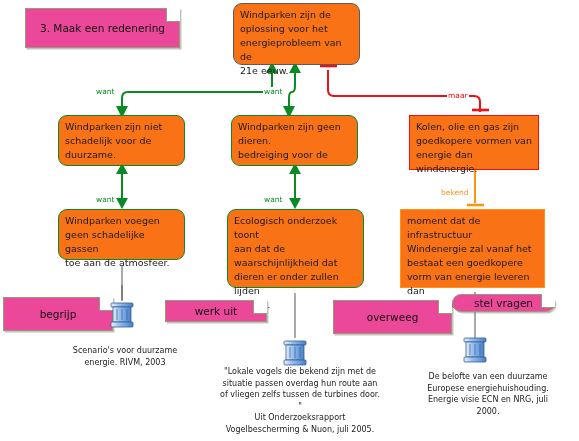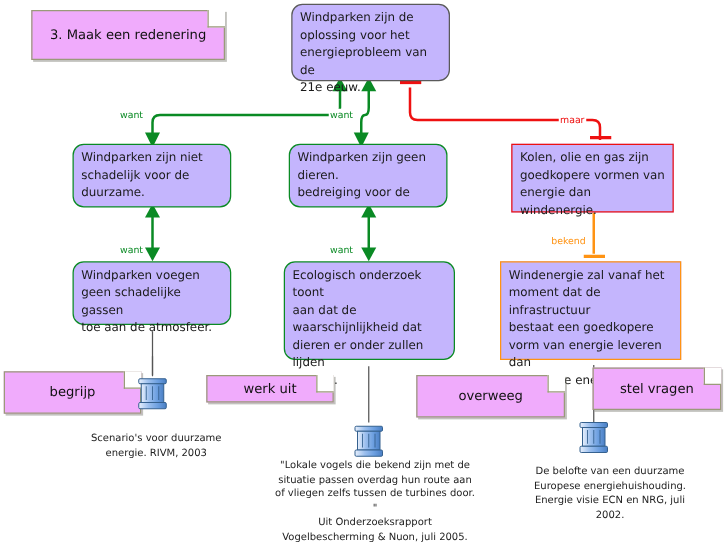--- a/index.html
+++ b/index.html
@@ -9,21 +9,21 @@
     font-family:"DejaVu Sans","Liberation Sans",sans-serif;
     -webkit-font-smoothing:antialiased;
   }
   #canvas{position:absolute;left:0;top:0;width:579px;height:441px;}
 
   
   #wires{position:absolute;left:0;top:0;width:579px;height:441px;pointer-events:none;}
 
   
   .node{
-    position:absolute;box-sizing:border-box;background:#c4b5fd;
+    position:absolute;box-sizing:border-box;background:#f97316;
     font-size:9.5px;line-height:14px;color:#1a1a1a;
     padding:4px 5px 3px 6px;
   }
   .node.green{border:1.6px solid #0a8a24;border-radius:9px;}
   .node.gray {border:1.2px solid #5a5a5a;border-radius:9px;}
   .node.red  {border:1.8px solid #ee1111;border-radius:0;}
   .node.orange{border:1.8px solid #ff9313;border-radius:0;}
   .node span{display:block;}
 
   
@@ -31,21 +31,21 @@
     position:absolute;font-size:7.5px;line-height:9px;
     font-family:"DejaVu Sans","Liberation Sans",sans-serif;
     background:#ffffff;padding:0 1px;white-space:nowrap;
   }
   .wlabel.green {color:#0a8a24;}
   .wlabel.red   {color:#ee1111;}
   .wlabel.orange{color:#ff9313;}
 
   
   .sticky{
-    position:absolute;box-sizing:border-box;background:#f0abfc;
+    position:absolute;box-sizing:border-box;background:#ec4899;
     border:1px solid #9a9a7a;
     font-family:"DejaVu Sans","Liberation Sans",sans-serif;
     font-size:10.5px;color:#111;
     display:flex;align-items:center;justify-content:center;
     box-shadow:1.5px 1.5px 0 rgba(120,120,110,.45);
   }
   .sticky .fold{
     position:absolute;right:-1px;top:-1px;width:13px;height:13px;
     background:#ffffff;border-left:1px solid #9a9a7a;border-bottom:1px solid #9a9a7a;
   }
@@ -161,22 +161,22 @@
 
   <div class="node green" style="left:227px;top:209px;width:137px;height:79px;">
     <span>Ecologisch onderzoek toont</span>
     <span>aan dat de</span>
     <span>waarschijnlijkheid dat</span>
     <span>dieren er onder zullen lijden</span>
     <span>klein is.</span>
   </div>
 
   <div class="node orange" style="left:400px;top:209px;width:145px;height:79px;">
+    <span>moment dat de infrastructuur</span>
     <span>Windenergie zal  vanaf het</span>
-    <span>moment dat de infrastructuur</span>
     <span>bestaat een goedkopere</span>
     <span>vorm van energie leveren dan</span>
     <span>de huidige energiebronnen.</span>
   </div>
 
   <div class="sticky" style="left:25px;top:8px;width:155px;height:40px;">
     <div class="foldtri"></div>
     <div class="fold"></div>
     <span class="txt">3. Maak een redenering</span>
   </div>
@@ -192,21 +192,21 @@
     <div class="fold"></div>
     <span class="txt">werk uit</span>
   </div>
 
   <div class="sticky" style="left:333px;top:300px;width:119px;height:34px;">
     <div class="foldtri"></div>
     <div class="fold"></div>
     <span class="txt">overweeg</span>
   </div>
 
-  <div class="sticky" style="left:474px;top:294px;width:103px;height:34px;">
+  <div class="sticky" style="left:452px;top:294px;width:103px;height:18px;border-radius:15px;">
     <div class="foldtri"></div>
     <div class="fold"></div>
     <span class="txt">stel vragen</span>
   </div>
 
   <svg class="pillar" style="left:109px;top:300px;" viewBox="0 0 26 30">
     <defs>
       <linearGradient id="pg" x1="0" y1="0" x2="1" y2="0">
         <stop offset="0" stop-color="#e8f0fc"></stop>
           <stop offset="0.35" stop-color="#9dc0ee"></stop>
@@ -251,16 +251,16 @@
     <div>of vliegen zelfs tussen de turbines door.</div>
     <div>"</div>
     <div>Uit Onderzoeksrapport</div>
     <div>Vogelbescherming &amp; Nuon, juli 2005.</div>
   </div>
 
   <div class="caption" style="left:400px;top:371px;width:176px;">
     <div>De belofte van een duurzame</div>
     <div>Europese energiehuishouding.</div>
     <div>Energie visie ECN en NRG, juli</div>
-    <div>2002.</div>
+    <div>2000.</div>
   </div>
 
 </div>
 
 </body></html>

